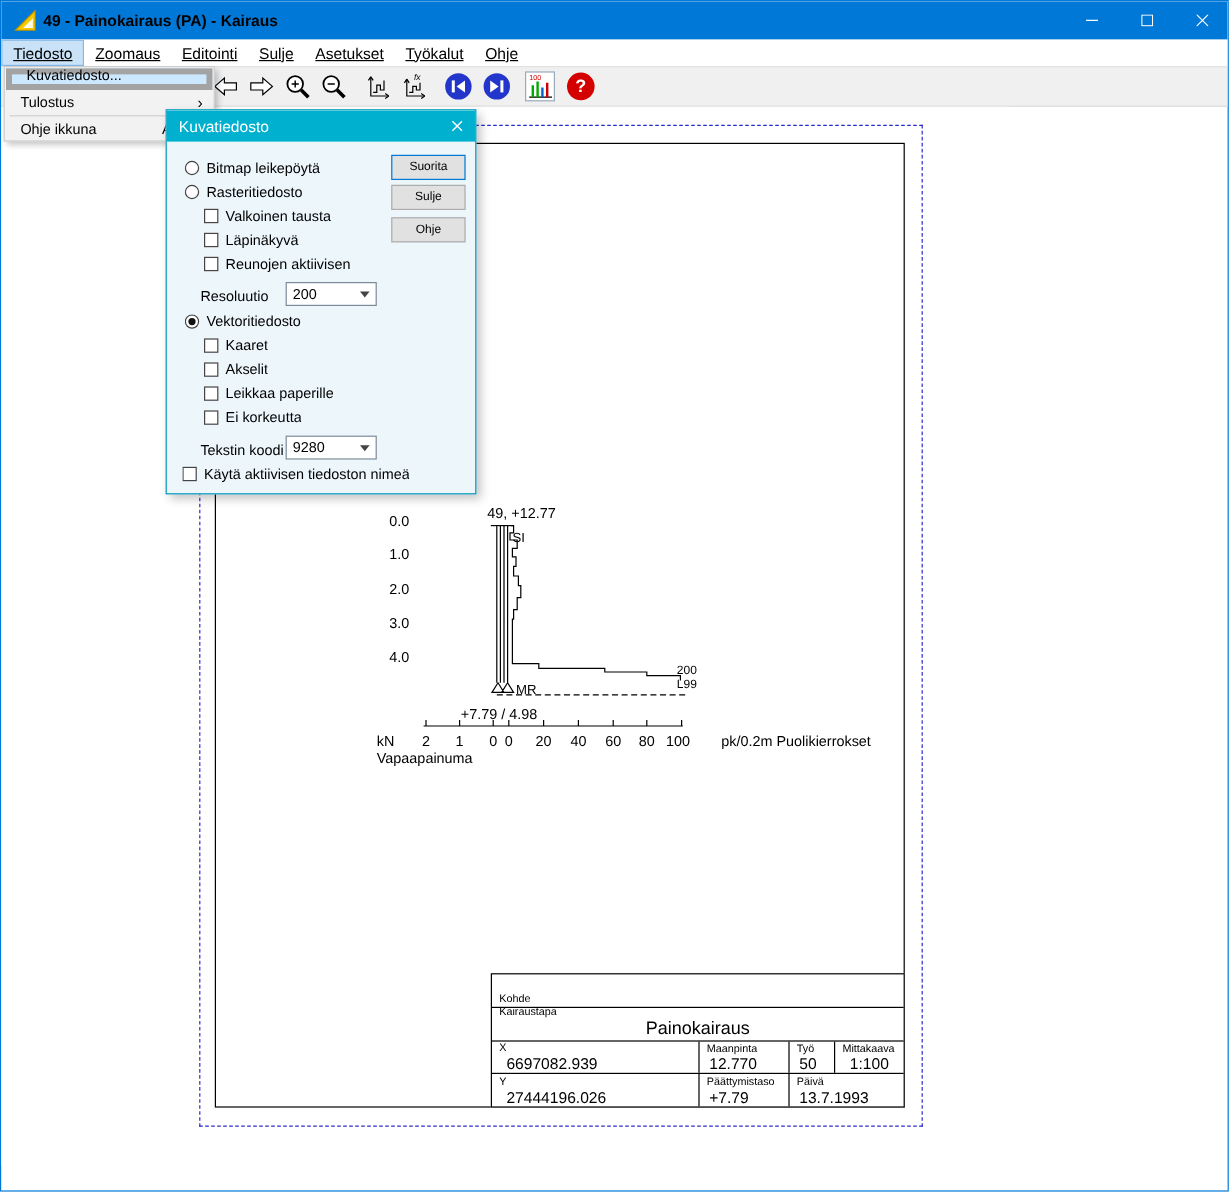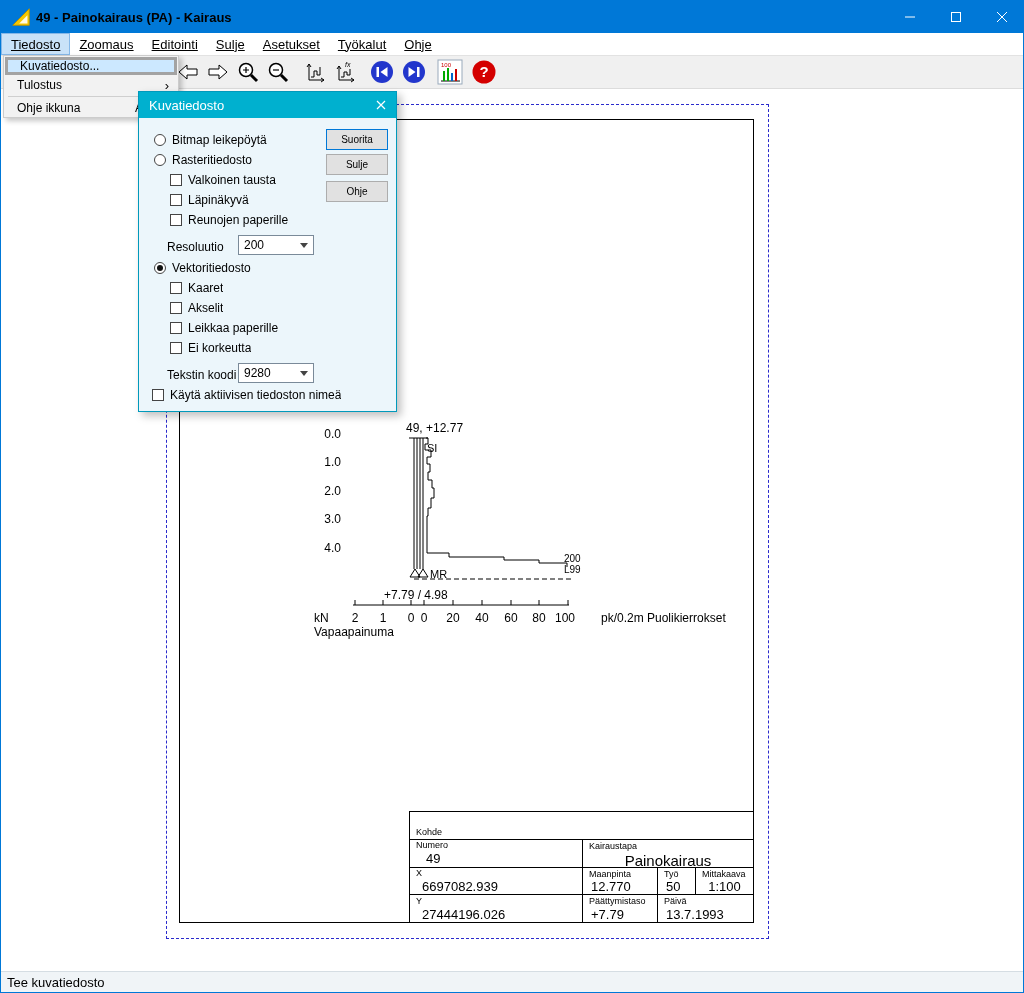--- a/index.html
+++ b/index.html
@@ -41,21 +41,21 @@
   .c1 { width:172px; } .c2 { width:75px; } .c3 { width:38px; } .cflex { flex:1; }
   .lbl { font-size:9px; padding:2px 0 1px 6px; line-height:1.1; }
   .val { font-size:13px; line-height:1.1; }
   .ind16 { padding-left:16px; } .ind12 { padding-left:12px; } .ind8 { padding-left:8px; }
   .big { font-size:15px; }
   .ctr { align-self:center; }
 
   
   .menu-panel { left:2px; top:54px; width:176px; height:63px; background:#f2f2f2; border:1px solid #cccccc; z-index:20; box-shadow:3px 3px 5px rgba(0,0,0,.22); }
   .mitem { position:absolute; left:1px; right:1px; height:18px; display:flex; align-items:center; padding-left:12px; font-size:12px; }
-  .mitem.hl { background:#cce8ff; border:3px solid #a3a3a3; }
+  .mitem.hl { background:#cce8ff; border:5px solid #a3a3a3;align-items:flex-end; }
   .subarrow { position:absolute; right:8px; font-size:13px; }
   .shortcut { position:absolute; left:130px; }
   .msep { position:absolute; left:4px; right:4px; height:1px; background:#cfcfcf; }
 
   
   .dialog { left:137px; top:90px; width:259px; height:321px; background:#ecf6fb; border:1px solid #0099bb; z-index:30; box-shadow:4px 4px 8px rgba(0,0,0,.25); overflow:hidden; }
   .dlg-title { position:absolute; left:0; top:0; width:100%; height:26px; background:#00b0cf; color:#fff; display:flex; align-items:center; padding-left:10px; font-size:13px; }
   .dlg-close { position:absolute; right:0; top:0; width:30px; height:26px; display:flex; align-items:center; justify-content:center; }
   .opt { position:absolute; display:flex; align-items:center; gap:6px; font-size:12px; height:14px; white-space:nowrap; max-width:240px; overflow:hidden; }
   .radio { width:12px; height:12px; border:1px solid #444; border-radius:50%; background:#fff; flex:0 0 12px; display:flex; align-items:center; justify-content:center; }
@@ -231,24 +231,20 @@
       <text x="313" y="547">Vapaapainuma</text>
     </svg>
 
     <div class="info-table">
       <div class="itr">
         <div class="itc cflex">
           <span class="lbl">Kohde</span>
         </div>
       </div>
       <div class="itr">
-        <div class="itc c1">
-          <span class="lbl">Numero</span>
-          <span class="val ind16">49</span>
-        </div>
         <div class="itc cflex">
           <span class="lbl">Kairaustapa</span>
           <span class="val big ctr">Painokairaus</span>
         </div>
       </div>
       <div class="itr">
         <div class="itc c1">
           <span class="lbl">X</span>
           <span class="val ind12">6697082.939</span>
         </div>
@@ -318,21 +314,21 @@
     <label class="opt" style="left:31px;top:81px">
       <span class="chk"></span>
       <span>Valkoinen tausta</span>
     </label>
     <label class="opt" style="left:31px;top:101px">
       <span class="chk"></span>
       <span>Läpinäkyvä</span>
     </label>
     <label class="opt" style="left:31px;top:121px">
       <span class="chk"></span>
-      <span>Reunojen paperille</span>
+      <span>Reunojen aktiivisen</span>
     </label>
 
     <span class="dlabel" style="left:28px;top:148px">Resoluutio</span>
     <div class="combo" style="left:99px;top:143px">
       <span>200</span>
       <span class="chev"></span>
     </div>
 
     <label class="opt" style="left:15px;top:169px">
       <span class="radio sel"></span>
@@ -364,17 +360,14 @@
     <label class="opt" style="left:13px;top:296px;max-width:242px">
       <span class="chk"></span>
       <span>Käytä aktiivisen tiedoston nimeä</span>
     </label>
 
     <button class="dbtn default" style="left:187px;top:37px">Suorita</button>
     <button class="dbtn" style="left:187px;top:62px">Sulje</button>
     <button class="dbtn" style="left:187px;top:89px">Ohje</button>
   </div>
 
-  <div class="statusbar">
-    <span>Tee kuvatiedosto</span>
-  </div>
 
 </div>
 
 </body></html>

